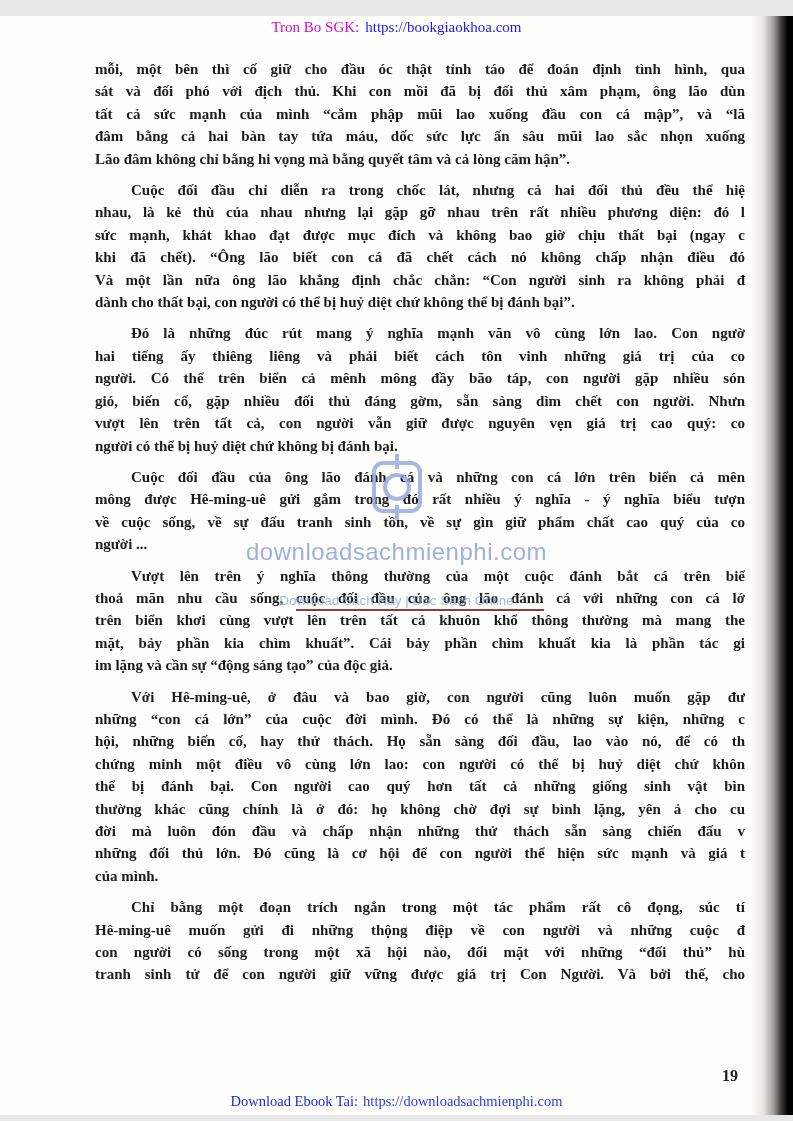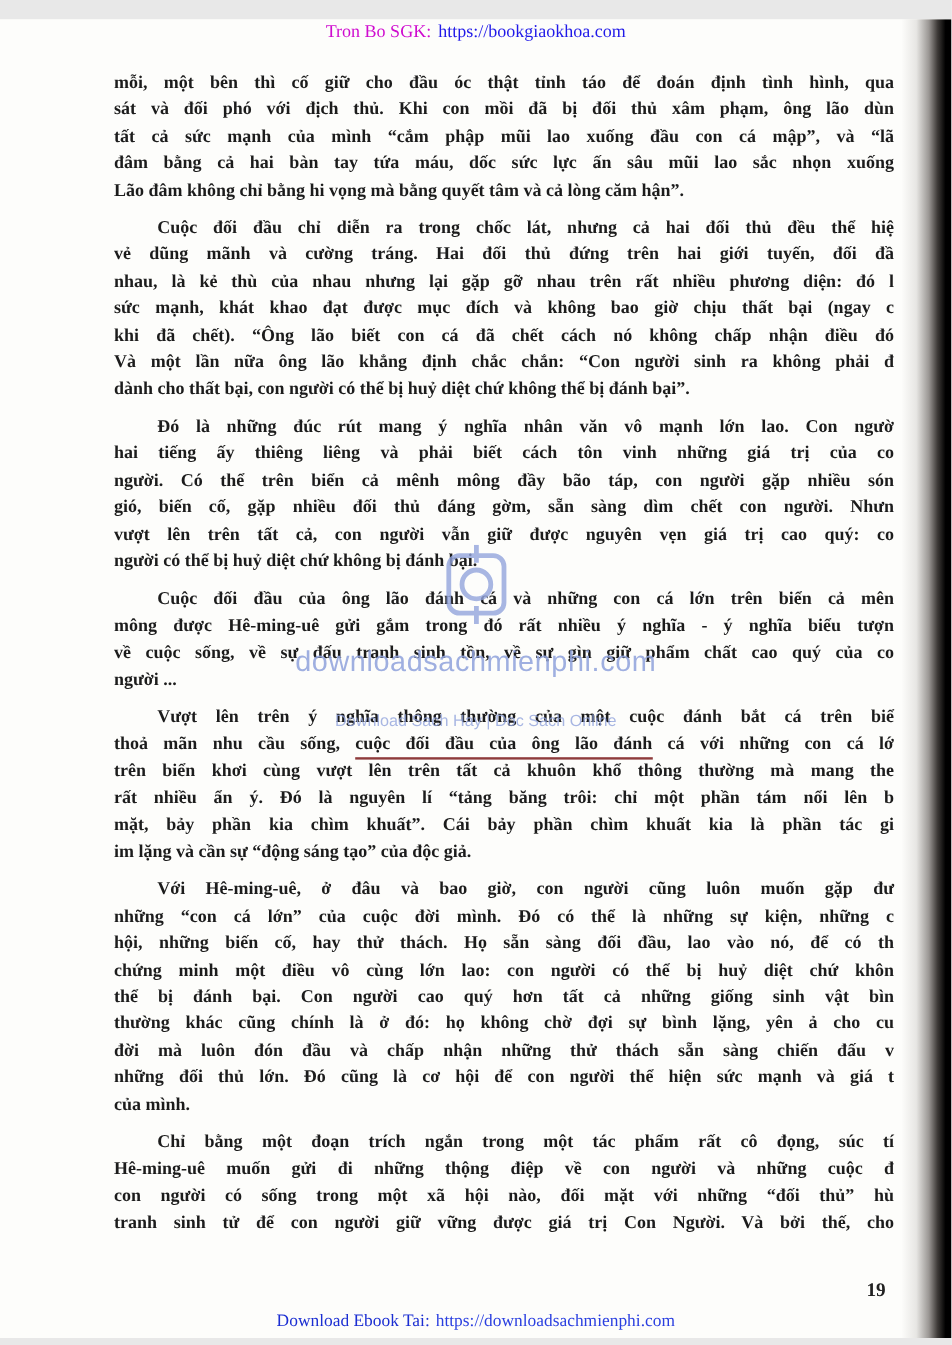--- a/index.html
+++ b/index.html
@@ -93,46 +93,44 @@
   <div class="text-block">
       <div class="paragraph">
         <div class="line">mỗi, một bên thì cố giữ cho đầu óc thật tỉnh táo để đoán định tình hình, qua</div>
         <div class="line">sát và đối phó với địch thủ. Khi con mồi đã bị đối thủ xâm phạm, ông lão dùn</div>
         <div class="line">tất cả sức mạnh của mình “cắm phập mũi lao xuống đầu con cá mập”, và “lã</div>
         <div class="line">đâm bằng cả hai bàn tay tứa máu, dốc sức lực ấn sâu mũi lao sắc nhọn xuống</div>
         <div class="line last">Lão đâm không chỉ bằng hi vọng mà bằng quyết tâm và cả lòng căm hận”.</div>
       </div>
       <div class="paragraph">
         <div class="line indent">Cuộc đối đầu chỉ diễn ra trong chốc lát, nhưng cả hai đối thủ đều thể hiệ</div>
-        <div class="line">vẻ dũng mãnh và cường tráng. Hai đối thủ đứng trên hai giới tuyến, đối đầ</div>
         <div class="line">nhau, là kẻ thù của nhau nhưng lại gặp gỡ nhau trên rất nhiều phương diện: đó l</div>
         <div class="line">sức mạnh, khát khao đạt được mục đích và không bao giờ chịu thất bại (ngay c</div>
         <div class="line">khi đã chết). “Ông lão biết con cá đã chết cách nó không chấp nhận điều đó</div>
         <div class="line">Và một lần nữa ông lão khẳng định chắc chắn: “Con người sinh ra không phải đ</div>
         <div class="line last">dành cho thất bại, con người có thể bị huỷ diệt chứ không thể bị đánh bại”.</div>
       </div>
       <div class="paragraph">
-        <div class="line indent">Đó là những đúc rút mang ý nghĩa nhân văn vô mạnh lớn lao. Con ngườ</div>
+        <div class="line indent">Đó là những đúc rút mang ý nghĩa mạnh văn vô cùng lớn lao. Con ngườ</div>
         <div class="line">hai tiếng ấy thiêng liêng và phải biết cách tôn vinh những giá trị của co</div>
         <div class="line">người. Có thể trên biển cả mênh mông đầy bão táp, con người gặp nhiều són</div>
         <div class="line">gió, biến cố, gặp nhiều đối thủ đáng gờm, sẵn sàng dìm chết con người. Nhưn</div>
         <div class="line">vượt lên trên tất cả, con người vẫn giữ được nguyên vẹn giá trị cao quý: co</div>
         <div class="line last">người có thể bị huỷ diệt chứ không bị đánh bại.</div>
       </div>
       <div class="paragraph">
         <div class="line indent">Cuộc đối đầu của ông lão đánh cá và những con cá lớn trên biển cả mên</div>
         <div class="line">mông được Hê-ming-uê gửi gắm trong đó rất nhiều ý nghĩa - ý nghĩa biểu tượn</div>
         <div class="line">về cuộc sống, về sự đấu tranh sinh tồn, về sự gìn giữ phẩm chất cao quý của co</div>
         <div class="line last">người ...</div>
       </div>
       <div class="paragraph">
         <div class="line indent">Vượt lên trên ý nghĩa thông thường của một cuộc đánh bắt cá trên biể</div>
         <div class="line"><span>thoả mãn nhu cầu sống, </span><span class="underlined">cuộc đối đầu của ông lão đánh</span><span> cá với những con cá lớ</span></div>
         <div class="line">trên biển khơi cùng vượt lên trên tất cả khuôn khổ thông thường mà mang the</div>
-        <div class="line">rất nhiều ẩn ý. Đó là nguyên lí “tảng băng trôi: chỉ một phần tám nổi lên b</div>
         <div class="line">mặt, bảy phần kia chìm khuất”. Cái bảy phần chìm khuất kia là phần tác gi</div>
         <div class="line last">im lặng và cần sự “động sáng tạo” của độc giả.</div>
       </div>
       <div class="paragraph">
         <div class="line indent">Với Hê-ming-uê, ở đâu và bao giờ, con người cũng luôn muốn gặp đư</div>
         <div class="line">những “con cá lớn” của cuộc đời mình. Đó có thể là những sự kiện, những c</div>
         <div class="line">hội, những biến cố, hay thử thách. Họ sẵn sàng đối đầu, lao vào nó, để có th</div>
         <div class="line">chứng minh một điều vô cùng lớn lao: con người có thể bị huỷ diệt chứ khôn</div>
         <div class="line">thể bị đánh bại. Con người cao quý hơn tất cả những giống sinh vật bìn</div>
         <div class="line">thường khác cũng chính là ở đó: họ không chờ đợi sự bình lặng, yên ả cho cu</div>

